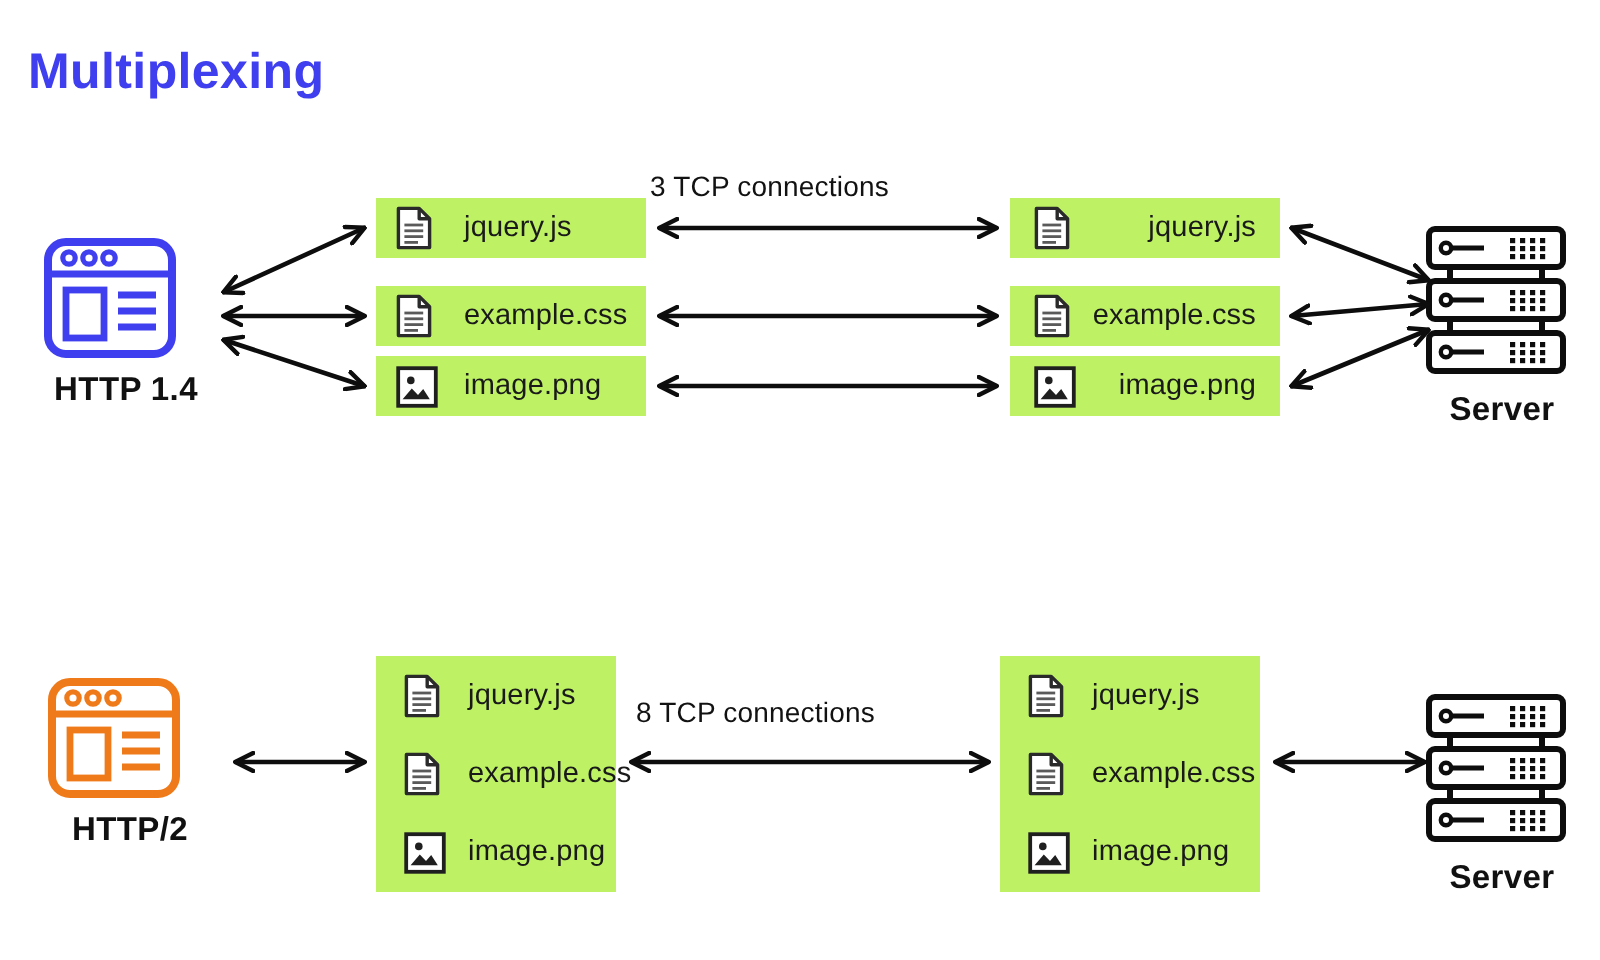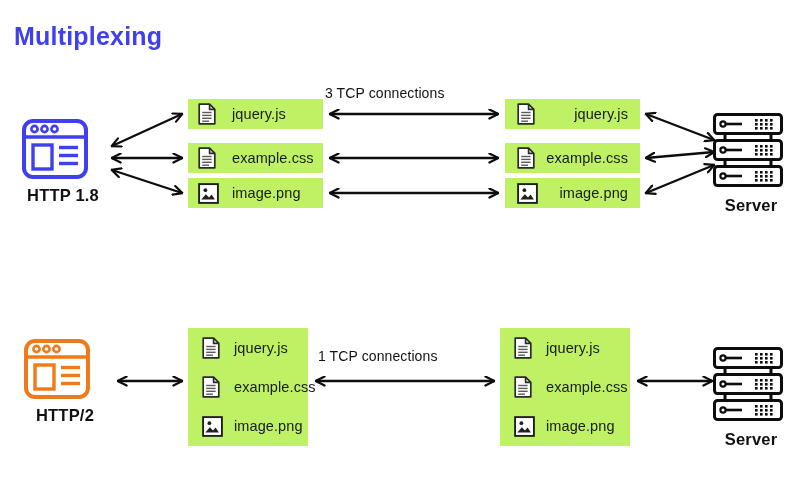--- a/index.html
+++ b/index.html
@@ -55,21 +55,21 @@
         <line x1="4" y1="19" x2="66" y2="19" stroke="#3f3ff0" stroke-width="3.4"></line>
         <circle cx="14.5" cy="11" r="3.1" fill="none" stroke="#3f3ff0" stroke-width="2.6"></circle>
         <circle cx="24.5" cy="11" r="3.1" fill="none" stroke="#3f3ff0" stroke-width="2.6"></circle>
         <circle cx="34.5" cy="11" r="3.1" fill="none" stroke="#3f3ff0" stroke-width="2.6"></circle>
         <rect x="13" y="27" width="19" height="24" fill="none" stroke="#3f3ff0" stroke-width="3.4"></rect>
         <line x1="39" y1="29.5" x2="58" y2="29.5" stroke="#3f3ff0" stroke-width="3.4"></line>
         <line x1="39" y1="37.5" x2="58" y2="37.5" stroke="#3f3ff0" stroke-width="3.4"></line>
         <line x1="39" y1="45.5" x2="58" y2="45.5" stroke="#3f3ff0" stroke-width="3.4"></line>
       </svg>
     </span>
-    <div class="cap">HTTP 1.8</div>
+    <div class="cap">HTTP 1.4</div>
   </div>
 
   <div class="filebox lbl-left" style="left:188px;top:99px;width:135px;height:30px;padding:0 10px;">
     <div class="frow">
       <span class="ficon">
         <svg width="18" height="22" viewBox="0 0 18 22">
           <path d="M1.2 1.2h10.4l5.2 5.2v14.4H1.2z" fill="#ffffff" stroke="#2a2a2a" stroke-width="1.7" stroke-linejoin="round"></path>
           <path d="M11.6 1.2v5.2h5.2" fill="none" stroke="#2a2a2a" stroke-width="1.7" stroke-linejoin="round"></path>
           <g stroke="#5a5a5a" stroke-width="1.4">
             <line x1="4.2" y1="9.5" x2="13.6" y2="9.5"></line>
@@ -283,21 +283,21 @@
         <svg width="21" height="21" viewBox="0 0 21 21">
           <rect x="1.1" y="1.1" width="18.8" height="18.8" fill="#ffffff" stroke="#1f1f1f" stroke-width="1.9"></rect>
           <circle cx="7.4" cy="7.2" r="1.9" fill="#1f1f1f"></circle>
           <path d="M3.3 16.6l4.6-5.4 3.1 3.3 2.6-3 3.3 5.1z" fill="#1f1f1f"></path>
         </svg>
       </span>
       <span class="flabel" style="margin-left:11px;">image.png</span>
     </div>
   </div>
 
-  <div class="conn-label" style="left:318px;top:348px;width:180px;">1 TCP connections</div>
+  <div class="conn-label" style="left:318px;top:348px;width:180px;">8 TCP connections</div>
 
   <div class="filebox single lbl-left" style="left:500px;top:328px;width:130px;height:118px;padding:0 0 0 14px;">
     <div class="frow" style="height:39px;">
       <span class="ficon">
         <svg width="18" height="22" viewBox="0 0 18 22">
           <path d="M1.2 1.2h10.4l5.2 5.2v14.4H1.2z" fill="#ffffff" stroke="#2a2a2a" stroke-width="1.7" stroke-linejoin="round"></path>
           <path d="M11.6 1.2v5.2h5.2" fill="none" stroke="#2a2a2a" stroke-width="1.7" stroke-linejoin="round"></path>
           <g stroke="#5a5a5a" stroke-width="1.4">
             <line x1="4.2" y1="9.5" x2="13.6" y2="9.5"></line>
               <line x1="4.2" y1="12.4" x2="13.6" y2="12.4"></line>

